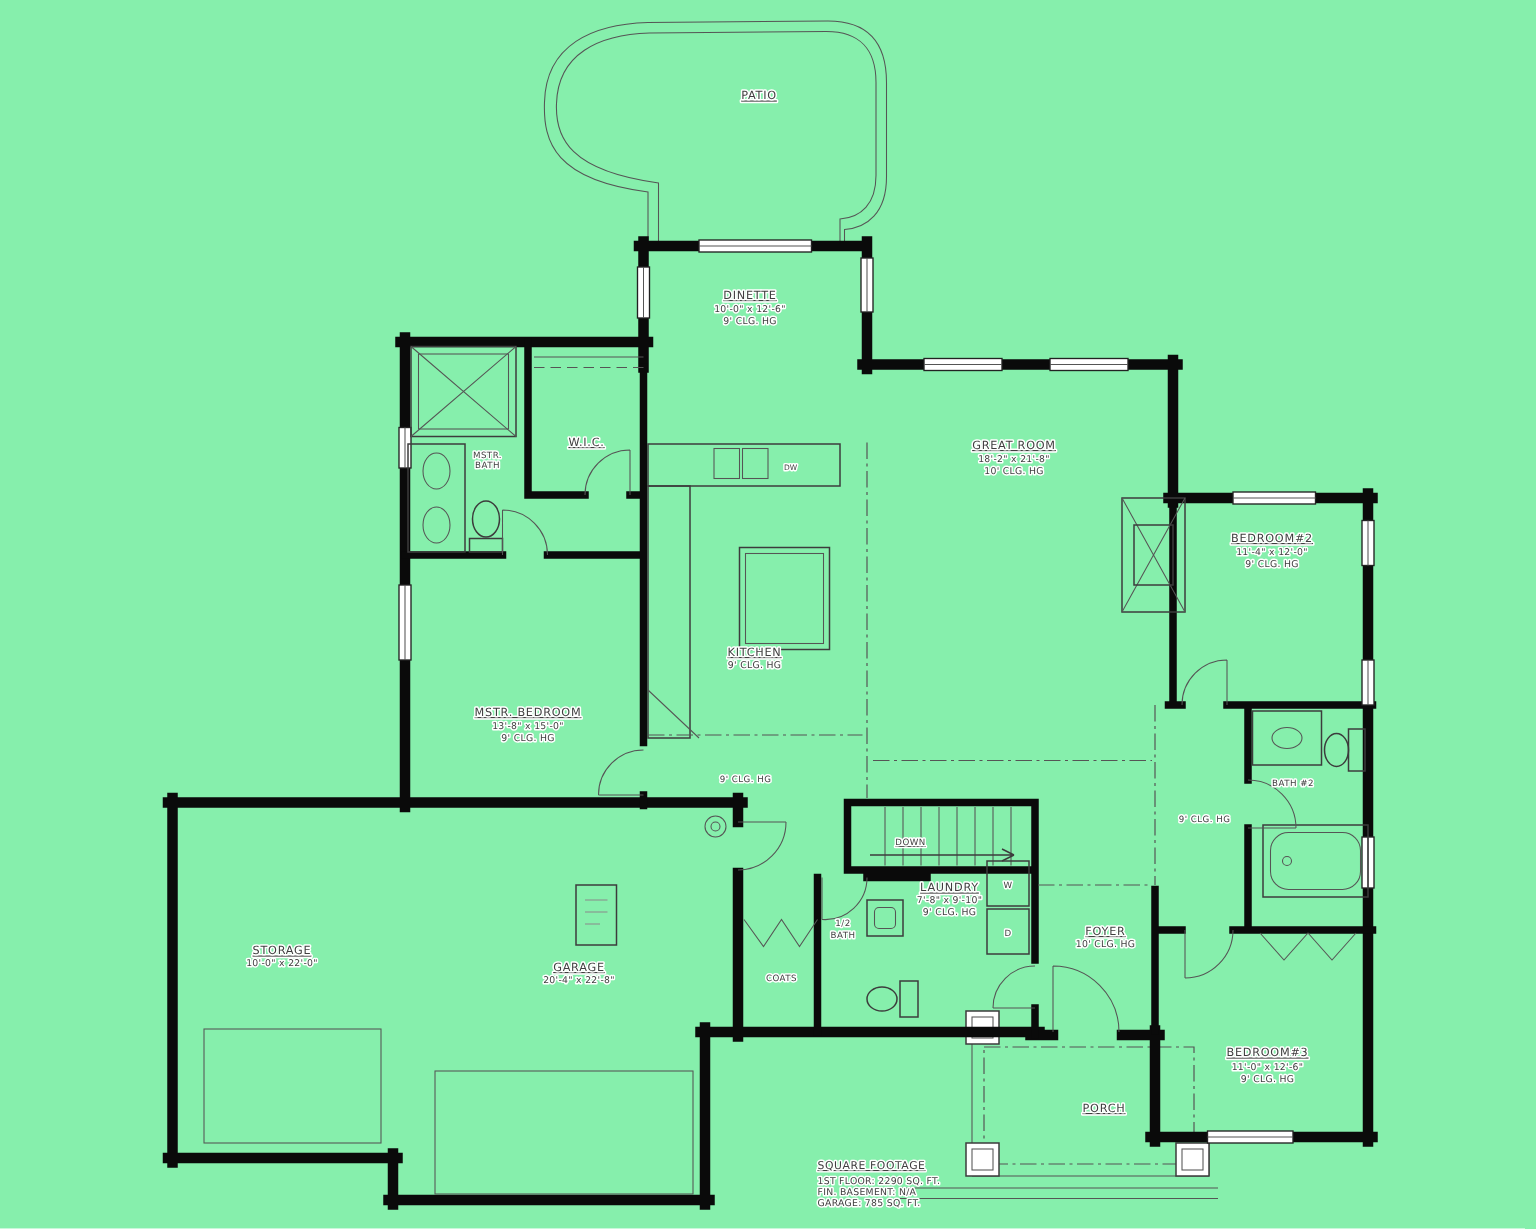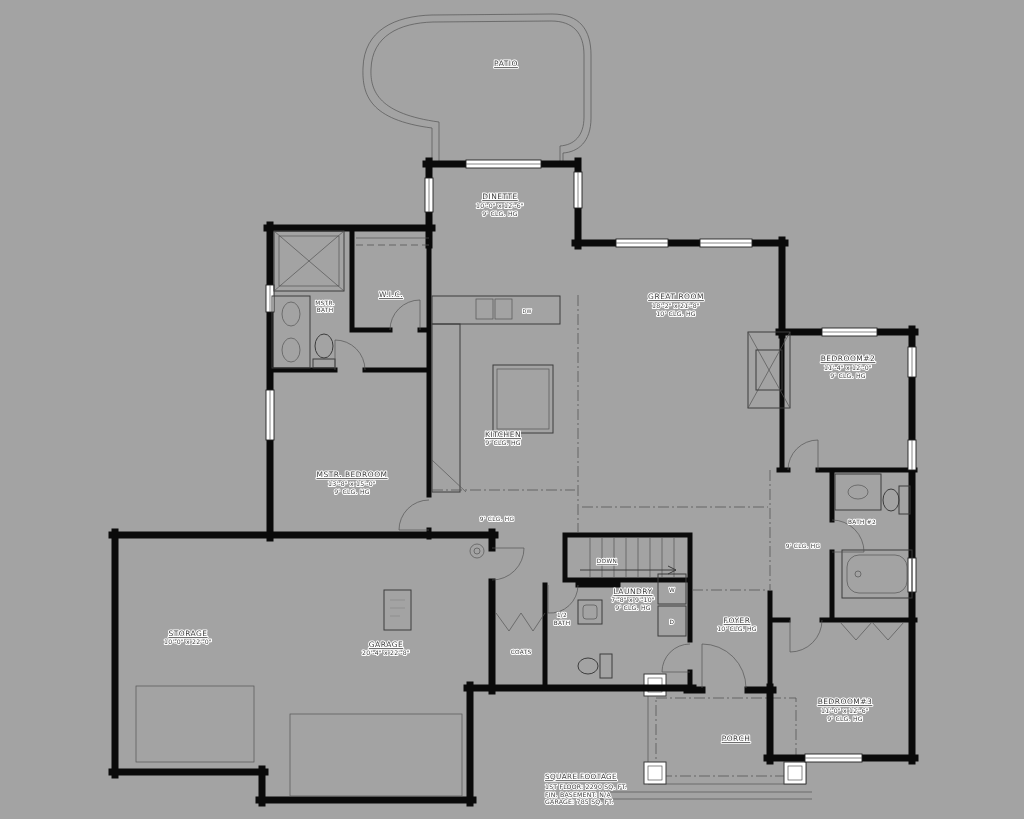--- a/index.html
+++ b/index.html
@@ -1,16 +1,16 @@
 <!DOCTYPE html>
 <html><head>
 <meta charset="utf-8">
 <style>
   html,body{margin:0;padding:0;background:#ffffff;}
-  .stage{position:relative;width:1024px;height:819px;background:#a3a3a3;overflow:hidden;
+  .stage{position:relative;width:1024px;height:819px;background:#86efac;overflow:hidden;
          font-family:"DejaVu Sans",sans-serif;}
   svg{display:block}
   
   .wx{stroke:#0a0a0a;stroke-width:7;fill:none;stroke-linecap:square}
   .wi{stroke:#0a0a0a;stroke-width:5;fill:none;stroke-linecap:square}
   .t {stroke:#3c3c3c;stroke-width:1;fill:none}
   .t0{stroke:#555;stroke-width:.7;fill:none}
   .gray{stroke:#8a8a8a;stroke-width:.8;fill:none}
   .dash{stroke:#555;stroke-width:.8;fill:none;stroke-dasharray:7 4}
   .dd{stroke:#555;stroke-width:.8;fill:none;stroke-dasharray:11 3 2 3}

